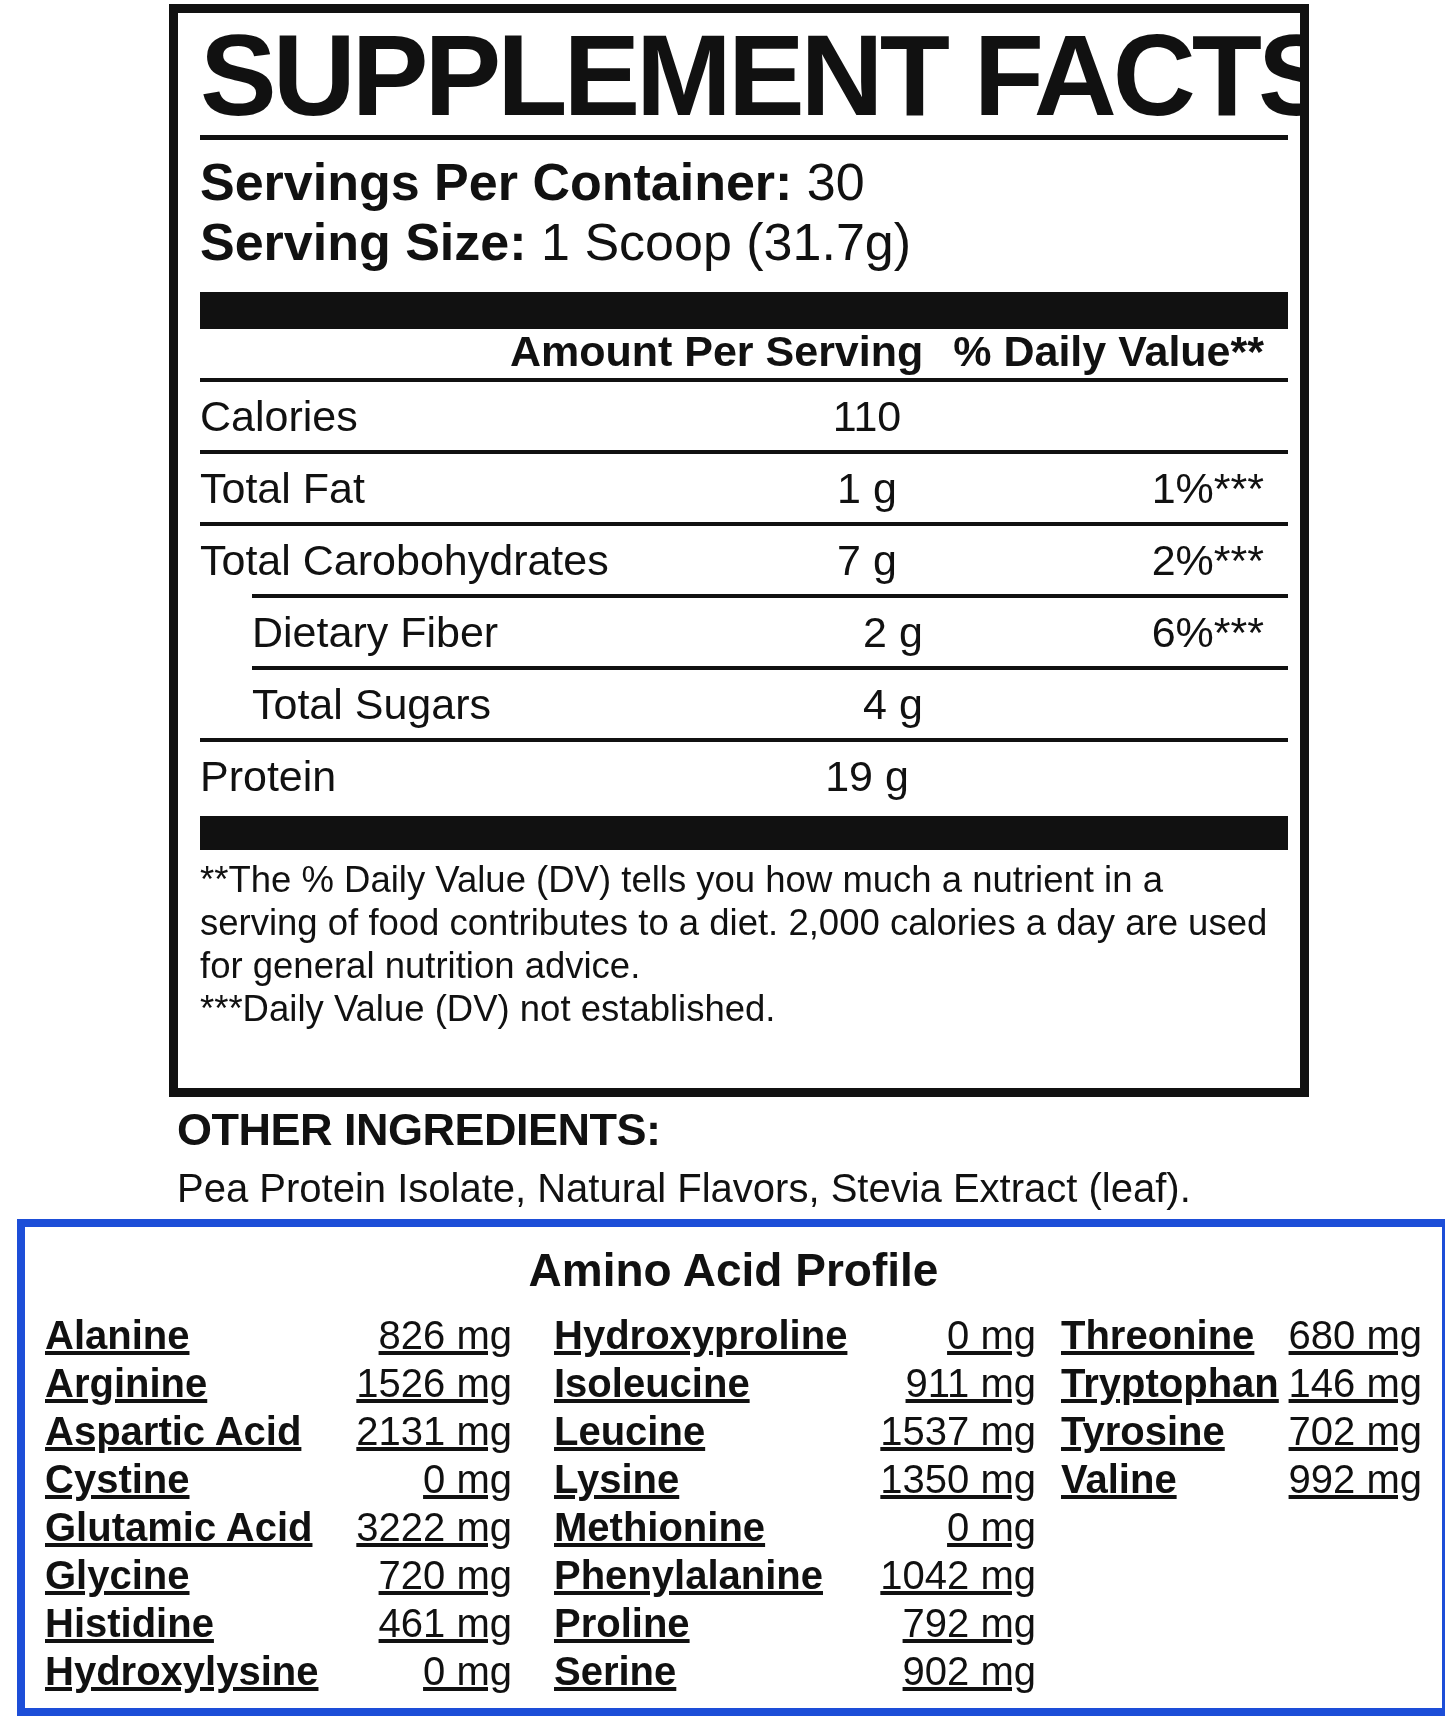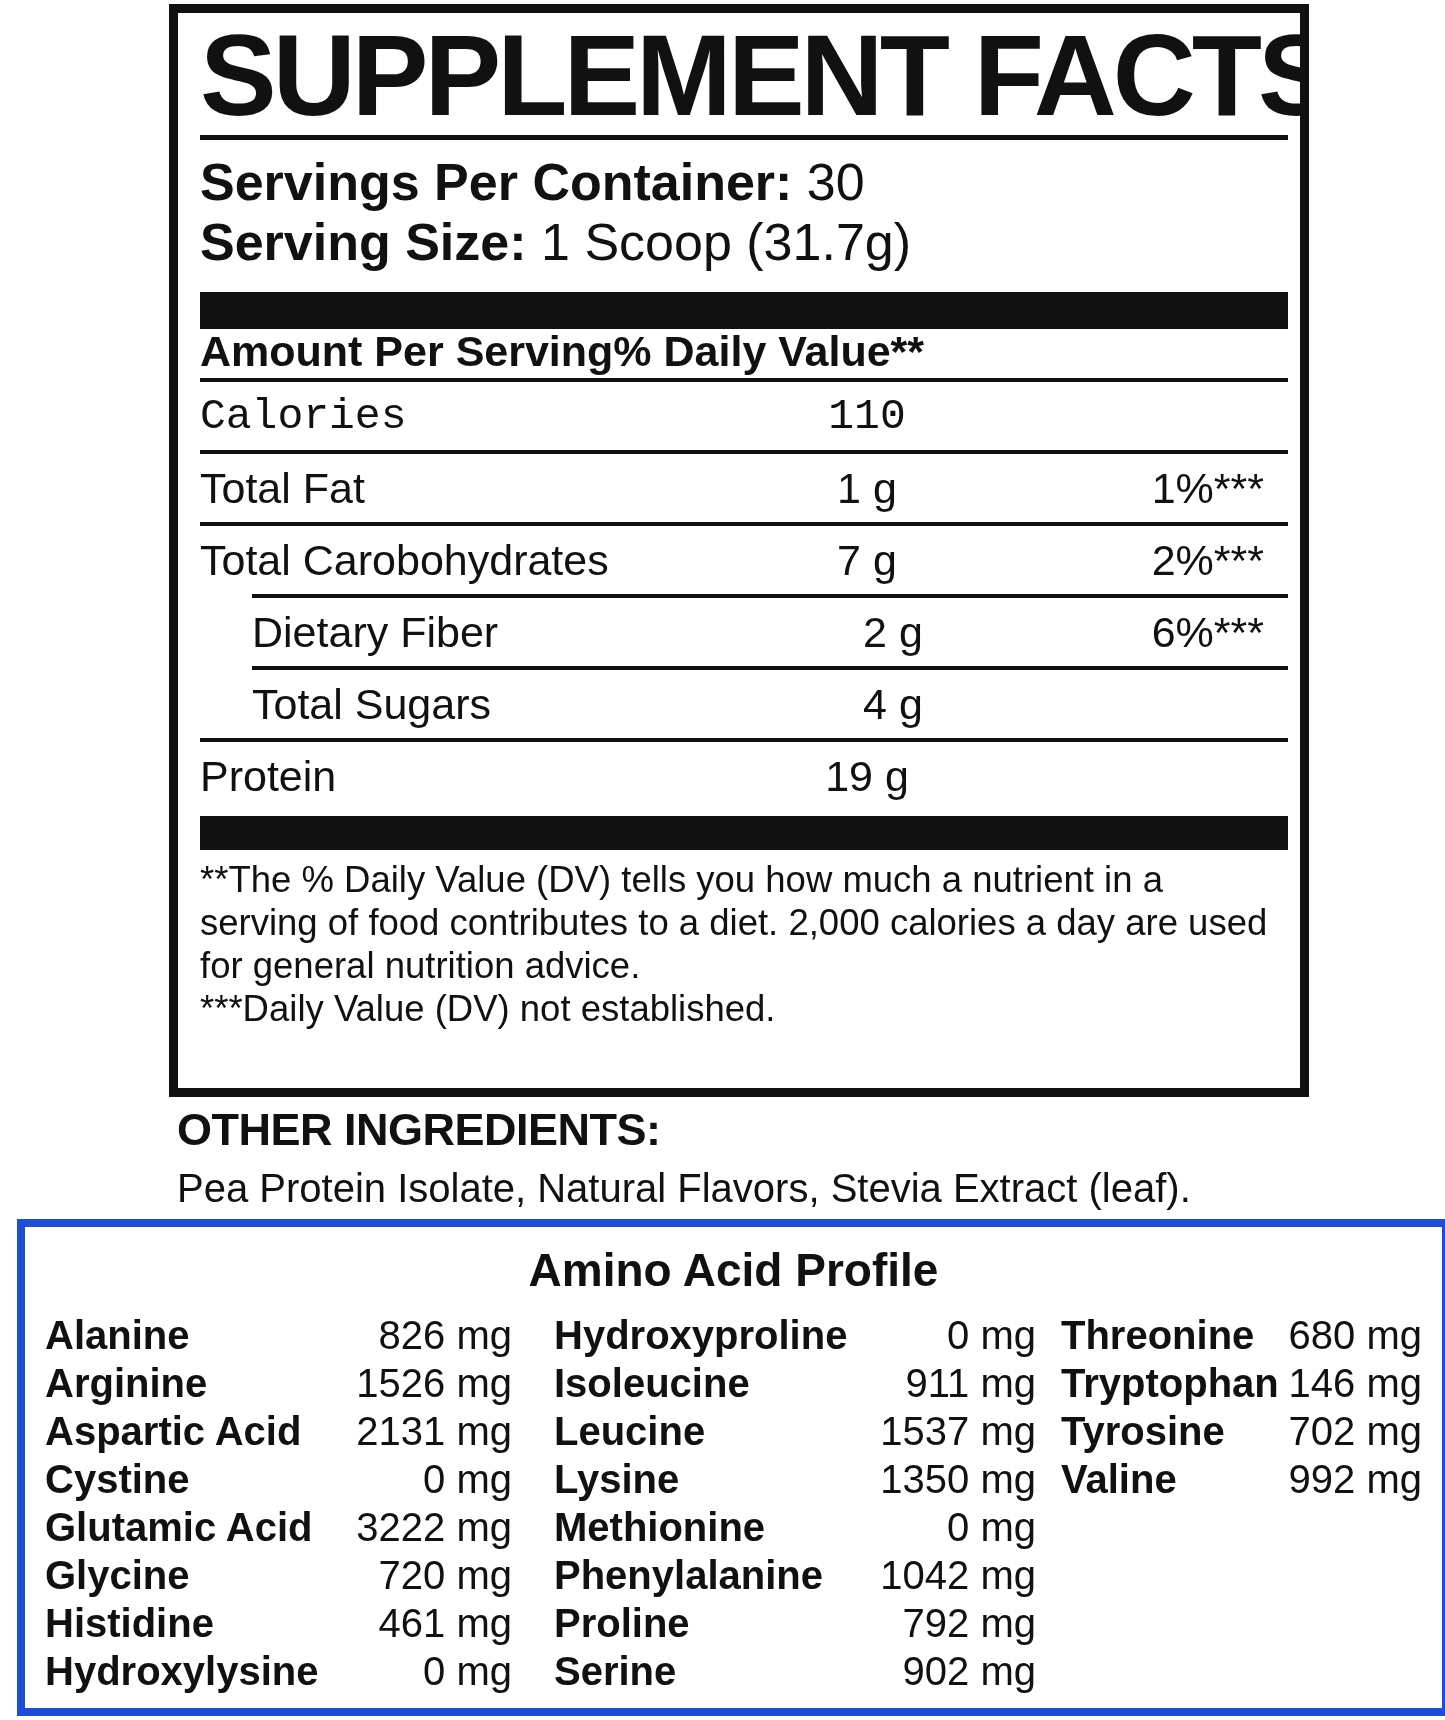--- a/index.html
+++ b/index.html
@@ -23,31 +23,31 @@
   .facts-title {
     font-size:115px; font-weight:bold;
     letter-spacing:-4px; line-height:104px;
     margin:10px 0 0 0; white-space:nowrap;
   }
   .divider { height:5px; background:#111; margin-top:8px; }
   .serv { margin:12px 0 0 0; font-size:52px; line-height:60px; }
   .serv b { font-weight:bold; }
   .bar { height:37px; background:#111; margin-top:20px; }
   .nheader {
-    display:flex; align-items:flex-end;
-    font-weight:bold; font-size:43px;
+    display:flex; justify-content:flex-end; align-items:flex-end;
+    gap:30px; font-weight:bold; font-size:43px;
     height:47px; padding:0 24px 2px 0; box-sizing:border-box;
     border-bottom:4px solid #111; margin-top:6px; white-space:nowrap;
   }
   .nrow {
     display:flex; align-items:center;
     height:68px; border-top:4px solid #111;
     font-size:43px;
   }
-  #facts-rows .nrow:first-child { border-top:none;font-family:Liberation Mono, monospace; }
+  #facts-rows .nrow:first-child { border-top:none; }
   .nrow .nlabel { flex:1; white-space:nowrap; }
   .nrow .namount { width:330px; text-align:center; white-space:nowrap; }
   .nrow .ndv { width:256px; text-align:right; padding-right:24px; box-sizing:border-box; white-space:nowrap; }
   .nrow.indent { margin-left:52px; }
   .nrow.indent .namount { width:278px; }
   .bar2 { height:34px; background:#111; margin-top:6px; }
   #facts-footnotes { margin-top:8px; font-size:36.5px; line-height:43px; }
   #facts-footnotes p { margin:0; }
 
   
@@ -56,21 +56,21 @@
   .other p { margin:10px 0 0 0; font-size:40px; }
 
   
   .amino {
     position:absolute; left:17px; top:1219px;
     width:1433px; height:497px;
     border:8px solid #1d4ed8; box-sizing:border-box;
     background:#fff; overflow:hidden;
   }
   .amino h2 { margin:16px 0 0 0; text-align:center; font-size:46px; font-weight:bold; }
-  .amino-cols { display:flex; margin-top:14px; padding:0 20px; }
+  .amino-cols { display:flex; margin-top:14px; padding:0 20px;text-decoration:underline; }
   .amino-col { box-sizing:border-box; }
   .amino-col:nth-child(1) { width:467px; }
   .amino-col:nth-child(2) { width:524px; padding-left:42px; }
   .amino-col:nth-child(3) { flex:1; padding-left:25px; }
   .arow { display:flex; justify-content:space-between; line-height:48px; font-size:40px; white-space:nowrap; }
   .arow .aname { font-weight:bold; }
 </style>
 </head>
 <body>
 

